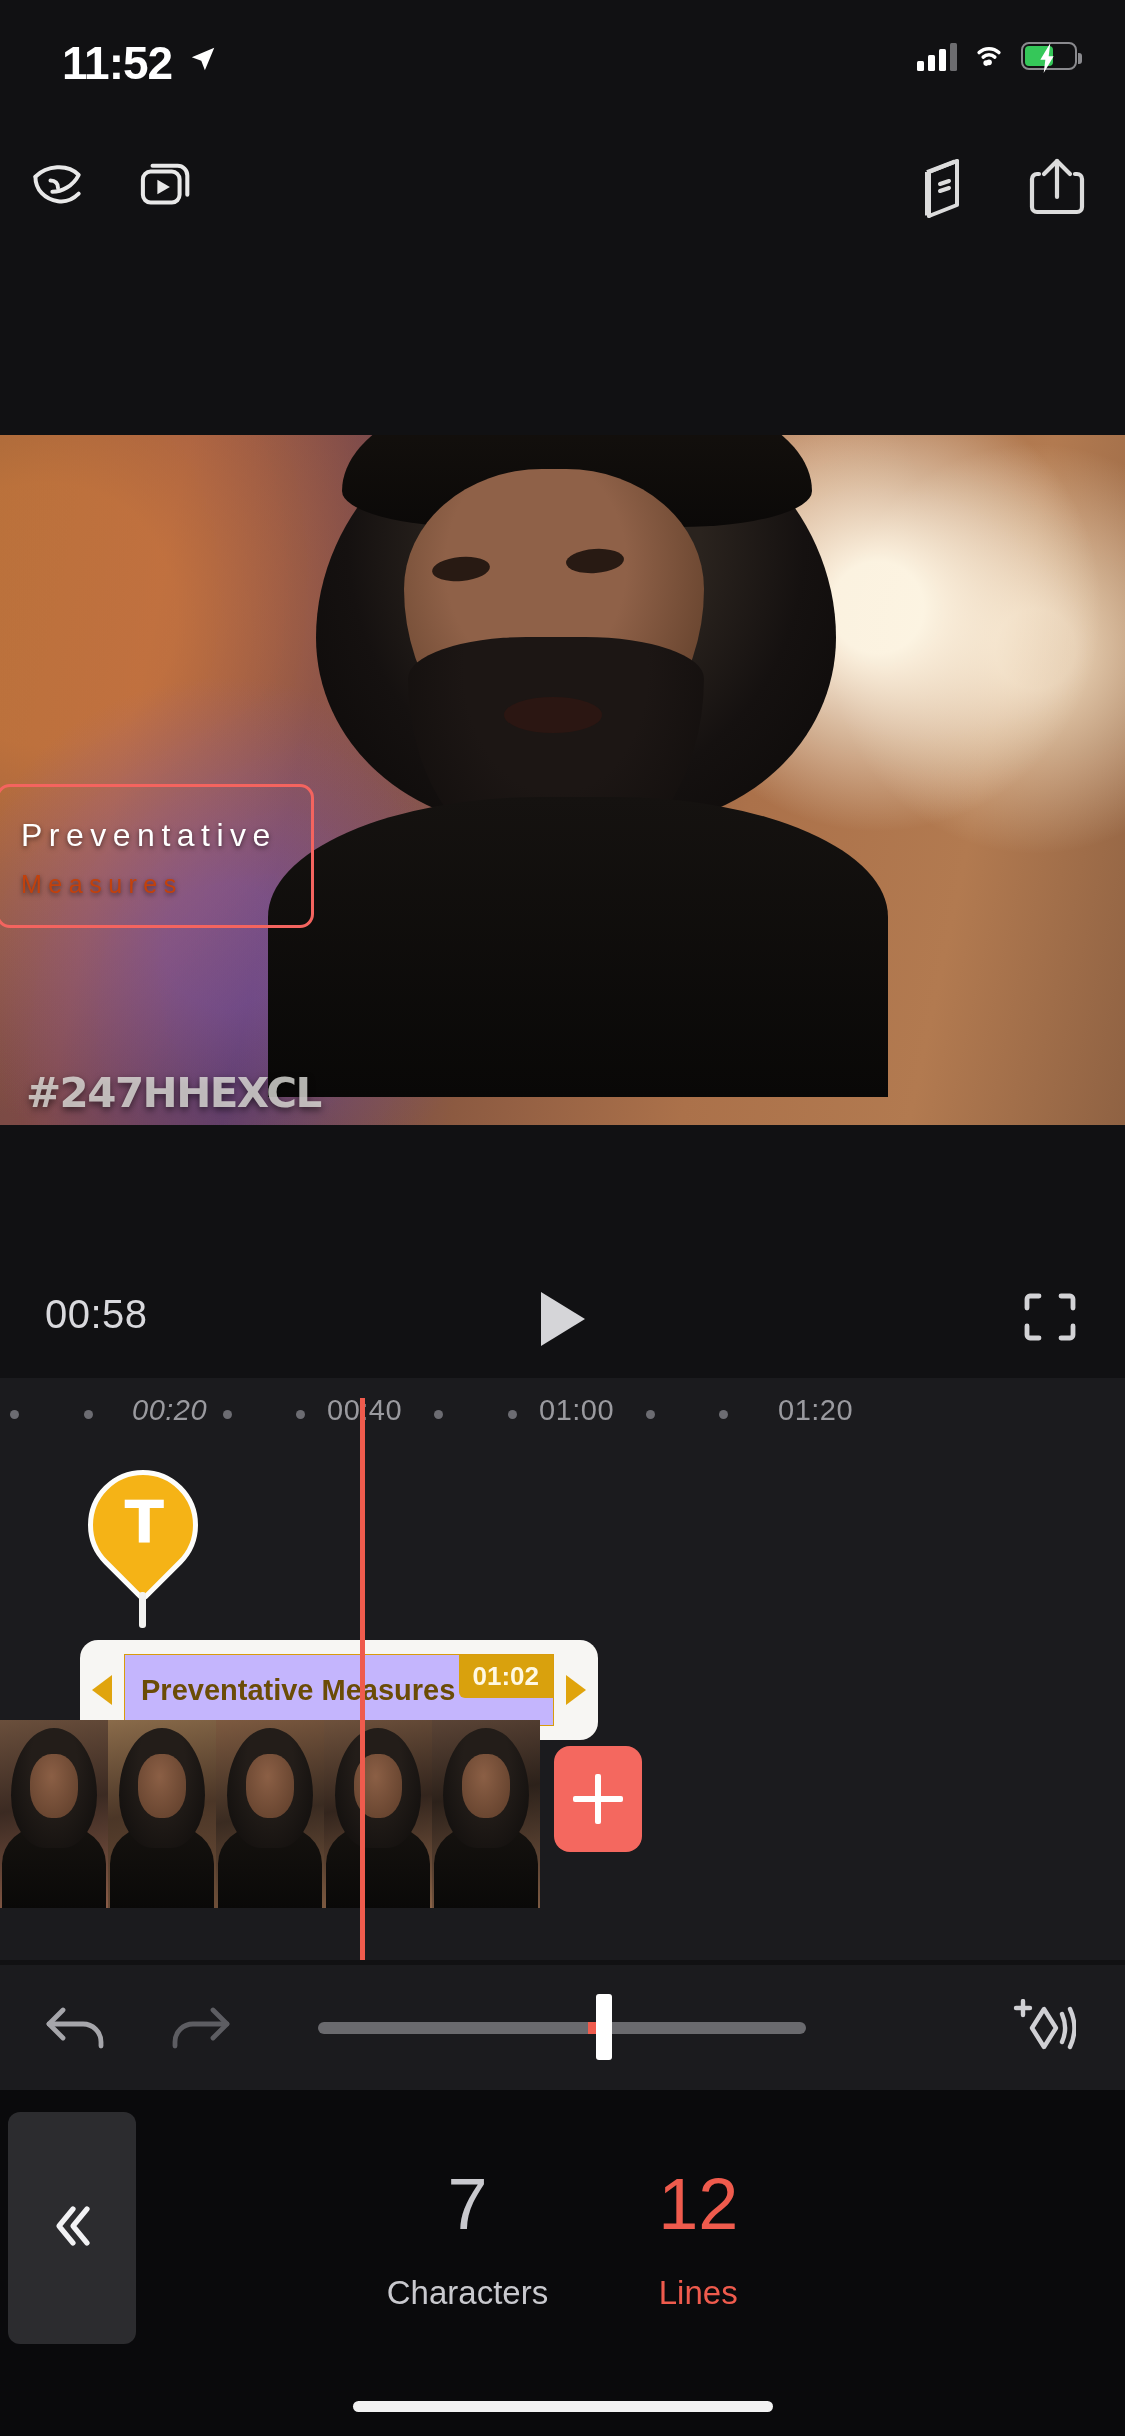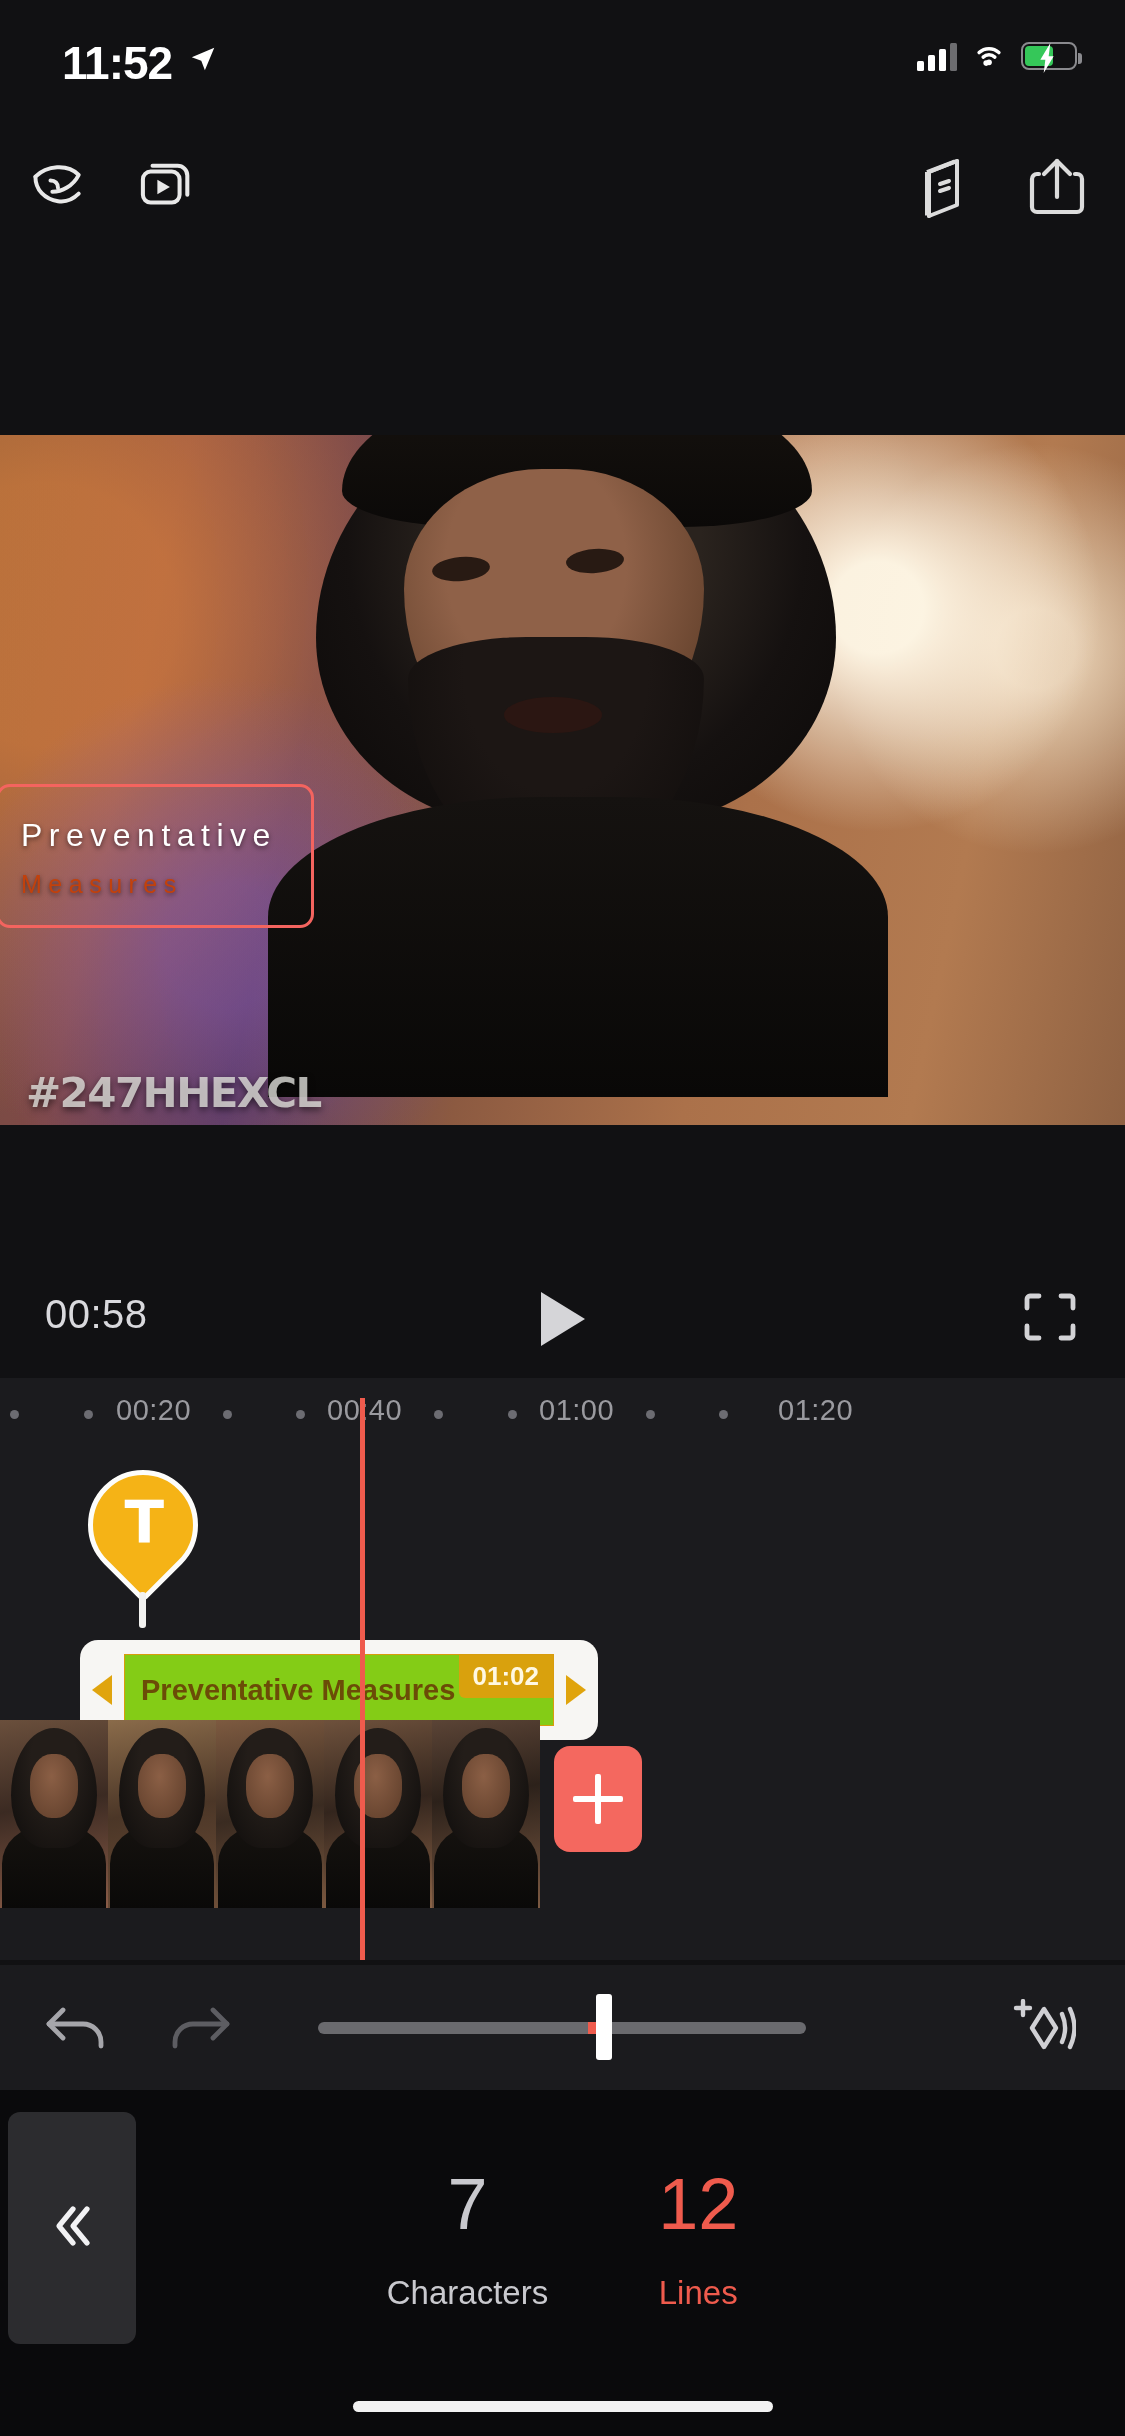--- a/index.html
+++ b/index.html
@@ -185,21 +185,21 @@
     border-right:20px solid #e0a40d;
     border-top:15px solid transparent; border-bottom:15px solid transparent;
   }
   .trim .ar-r {
     width:0;height:0;
     border-left:20px solid #e0a40d;
     border-top:15px solid transparent; border-bottom:15px solid transparent;
   }
   .clip-body {
     position:relative; flex:1; height:72px;
-    background:#84cc16; border:1.5px solid #d99c0c;
+    background:#c4b5fd; border:1.5px solid #d99c0c;
     display:flex; align-items:center;
     overflow:hidden;
   }
   .clip-label {
     margin-left:16px;
     color:#6b4c07; font-size:29px; font-weight:700;
     white-space:nowrap;
   }
   .clip-dur {
     position:absolute; right:0; top:0;
@@ -490,21 +490,21 @@
         <path d="M19 2h4.5A1.5 1.5 0 0 1 25 3.5V8"></path>
         <path d="M25 17v4.5a1.5 1.5 0 0 1-1.5 1.5H19"></path>
         <path d="M8 23H3.5A1.5 1.5 0 0 1 2 21.5V17"></path>
       </svg>
     </div>
   </div>
 
   <div class="ruler">
     <span class="rd" style="left:10px;"></span>
     <span class="rd" style="left:84px;"></span>
-    <span class="rk" style="left:116px;">00:20</span>
+    <span class="rk" style="left:132px;font-style:italic;">00:20</span>
     <span class="rd" style="left:223px;"></span>
     <span class="rd" style="left:296px;"></span>
     <span class="rk" style="left:327px;">00:40</span>
     <span class="rd" style="left:434px;"></span>
     <span class="rd" style="left:508px;"></span>
     <span class="rk" style="left:539px;">01:00</span>
     <span class="rd" style="left:646px;"></span>
     <span class="rd" style="left:719px;"></span>
     <span class="rk" style="left:778px;">01:20</span>
   </div>

